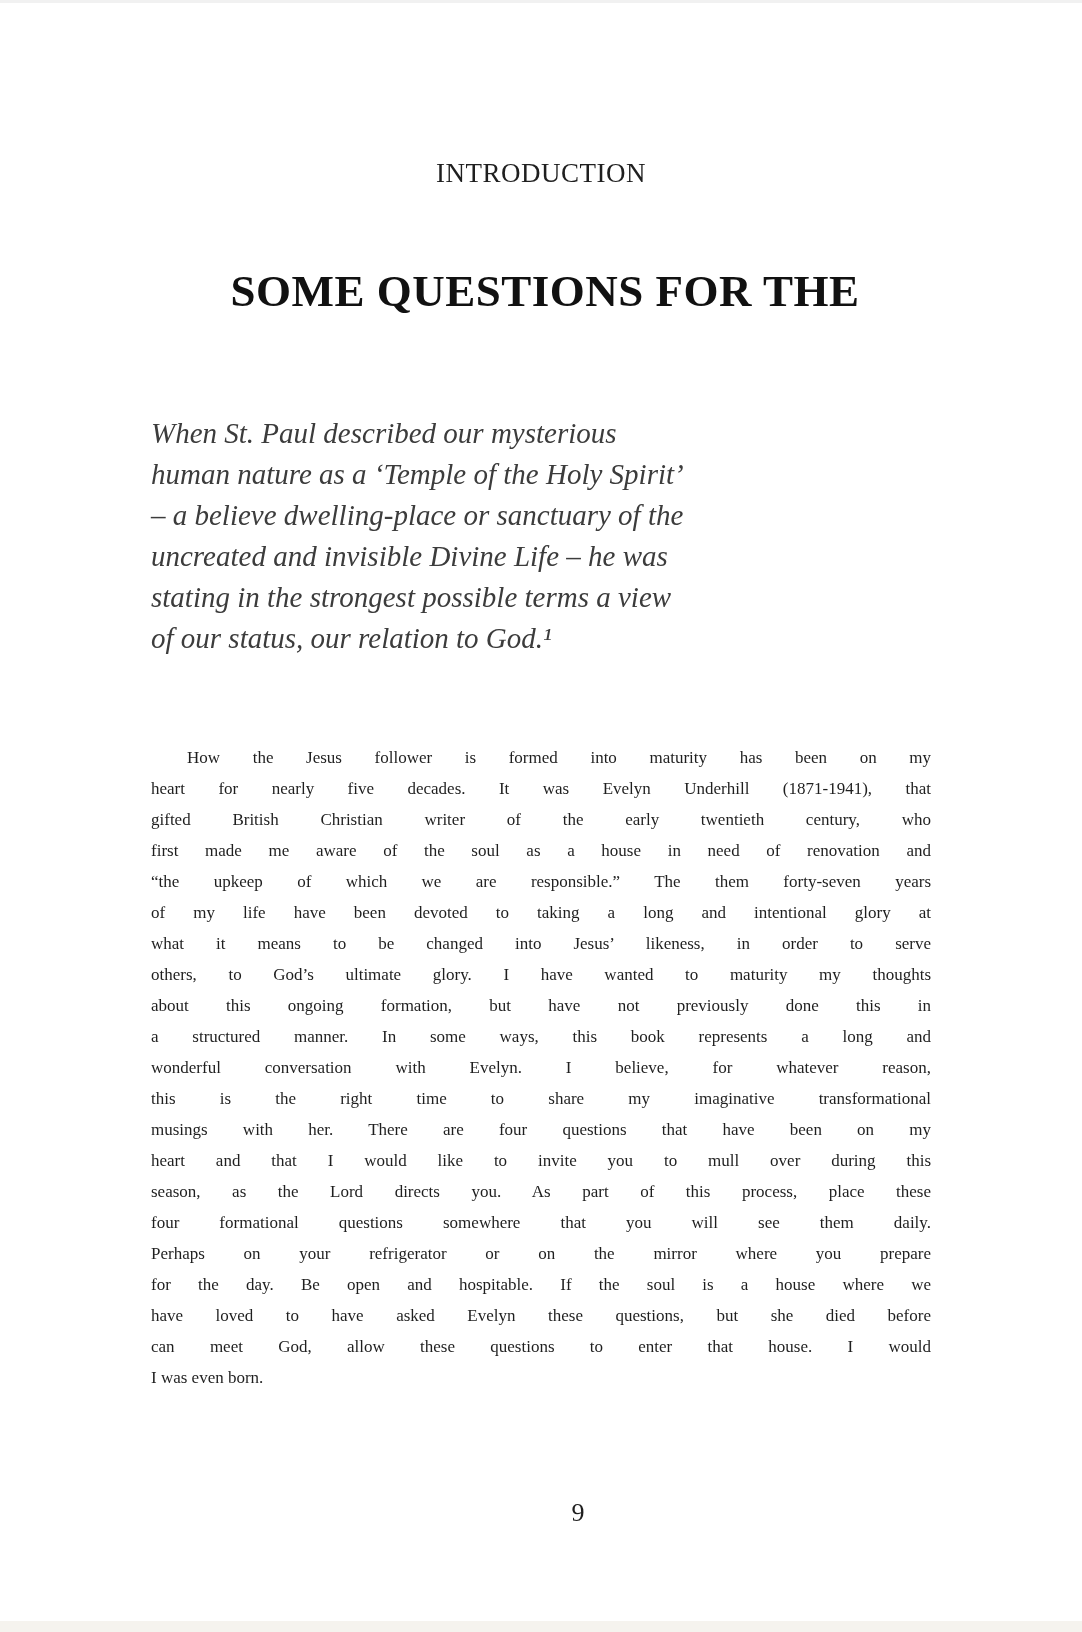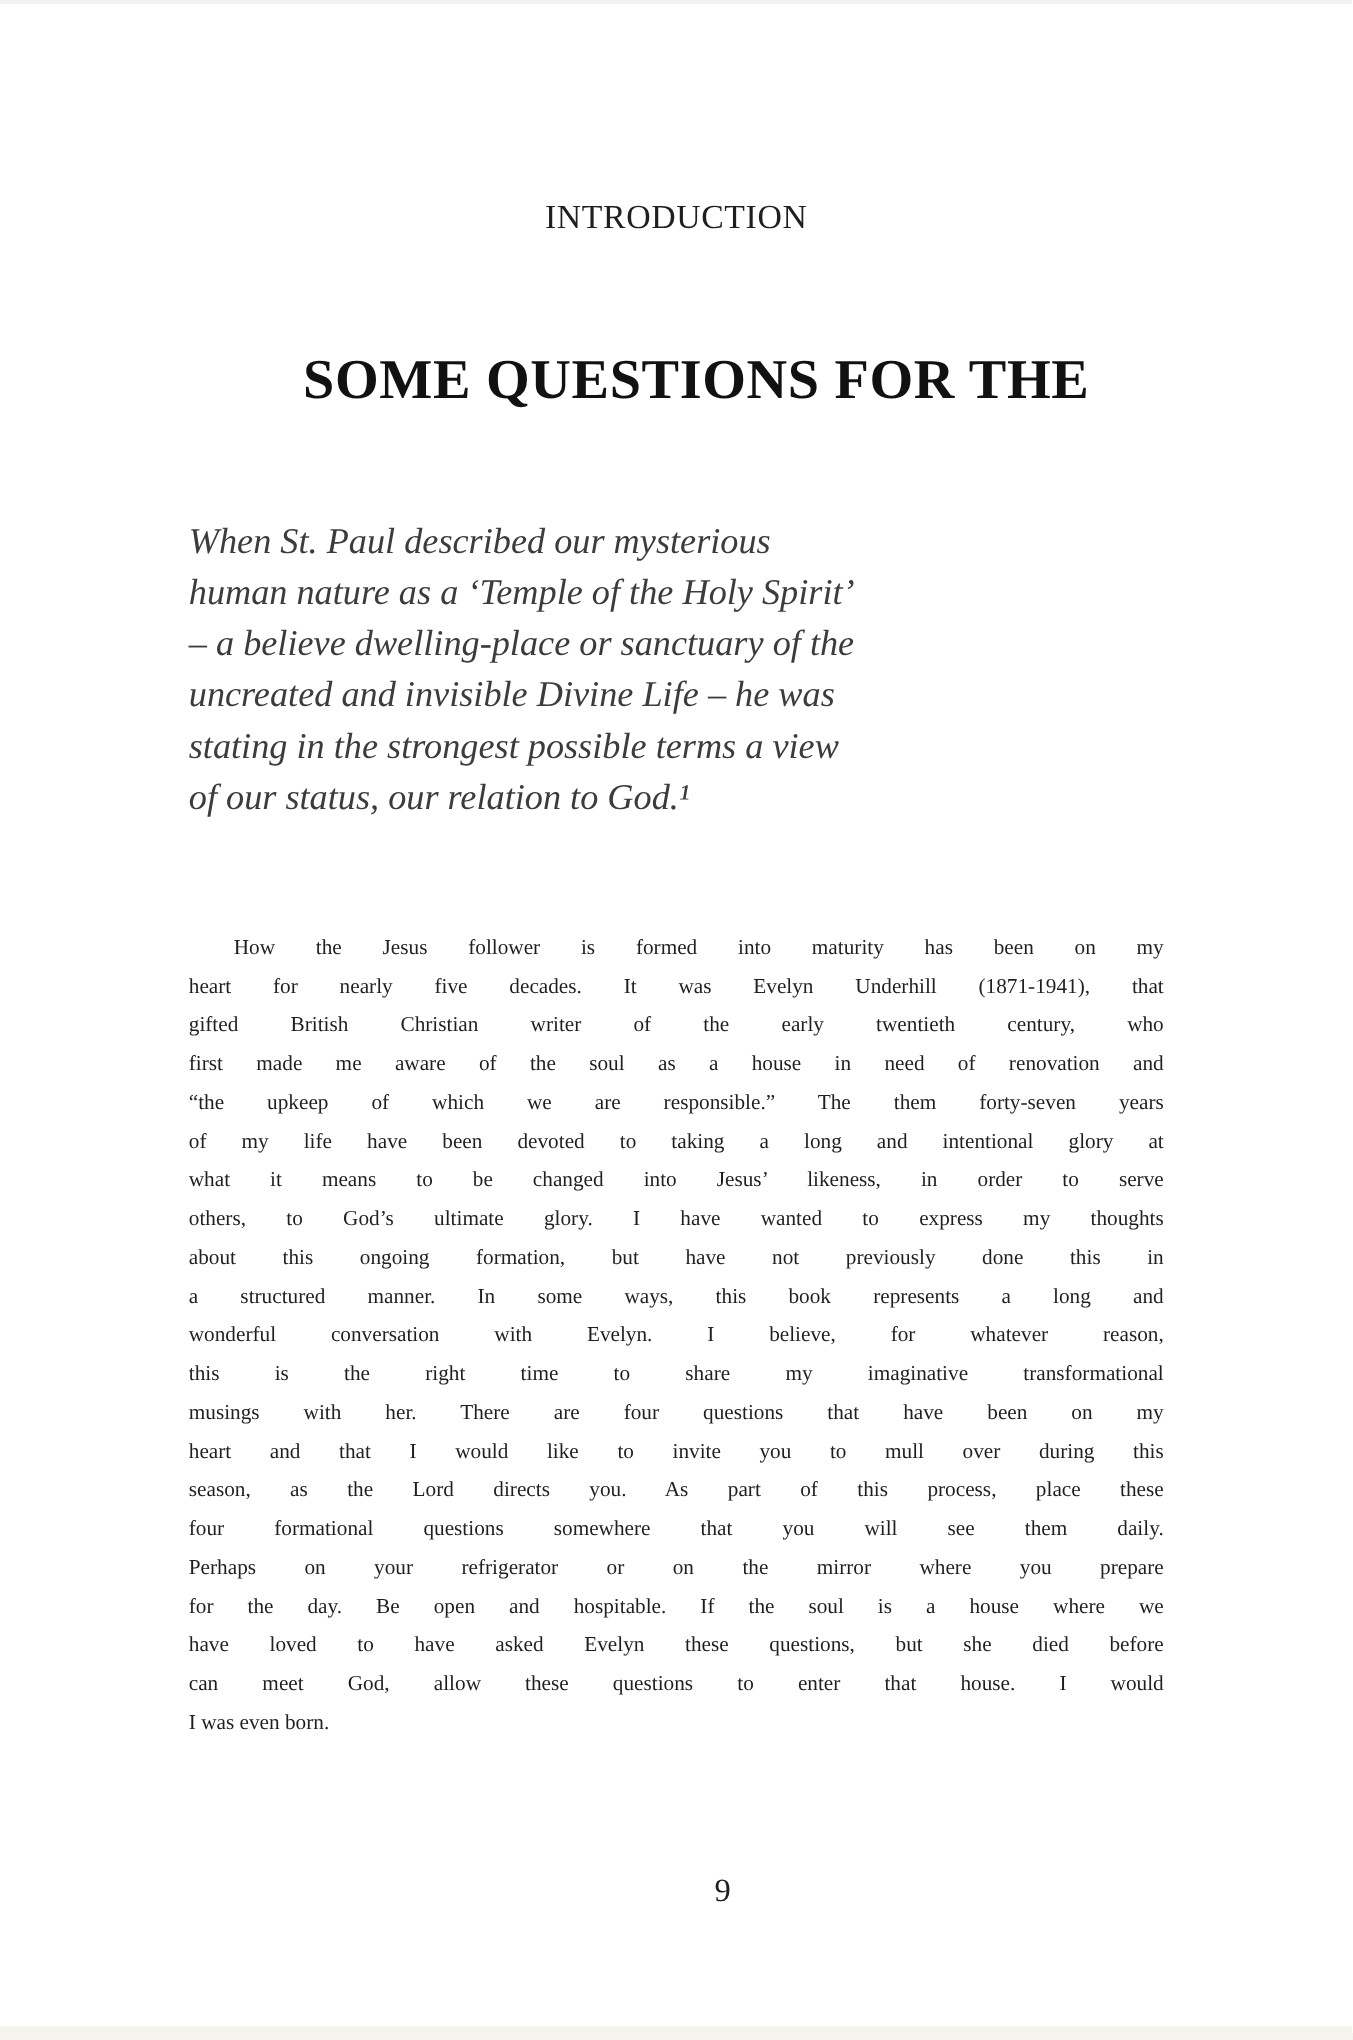--- a/index.html
+++ b/index.html
@@ -32,21 +32,21 @@
     font-size: 27px;
     letter-spacing: 0.5px;
     color: var(--text, #1f1f1f);
     margin-top: 24px;
   }
   .title {
     position: absolute;
     top: 258px;
     left: 91px;
     width: 900px;
-    margin: 16px;
+    margin: 4px;
     text-align: center;
     font-size: 45px;
     font-weight: 700;
     line-height: 59px;
     letter-spacing: 0.5px;
     color: var(--title, #111111);
   }
   .epigraph {
     position: absolute;
     top: 413px;
@@ -115,21 +115,21 @@
     </div>
 
   <div class="body-text">
       <div class="body-line indent">How the Jesus follower is formed into maturity has been on my</div>
       <div class="body-line">heart for nearly five decades. It was Evelyn Underhill (1871-1941), that</div>
       <div class="body-line">gifted British Christian writer of the early twentieth century, who</div>
       <div class="body-line">first made me aware of the soul as a house in need of renovation and</div>
       <div class="body-line">“the upkeep of which we are responsible.” The them forty-seven years</div>
       <div class="body-line">of my life have been devoted to taking a long and intentional glory at</div>
       <div class="body-line">what it means to be changed into Jesus’ likeness, in order to serve</div>
-      <div class="body-line">others, to God’s ultimate glory. I have wanted to express my thoughts</div>
+      <div class="body-line">others, to God’s ultimate glory. I have wanted to maturity my thoughts</div>
       <div class="body-line">about this ongoing formation, but have not previously done this in</div>
       <div class="body-line">a structured manner. In some ways, this book represents a long and</div>
       <div class="body-line">wonderful conversation with Evelyn. I believe, for whatever reason,</div>
       <div class="body-line">this is the right time to share my imaginative transformational</div>
       <div class="body-line">musings with her. There are four questions that have been on my</div>
       <div class="body-line">heart and that I would like to invite you to mull over during this</div>
       <div class="body-line">season, as the Lord directs you. As part of this process, place these</div>
       <div class="body-line">four formational questions somewhere that you will see them daily.</div>
       <div class="body-line">Perhaps on your refrigerator or on the mirror where you prepare</div>
       <div class="body-line">for the day. Be open and hospitable. If the soul is a house where we</div>

